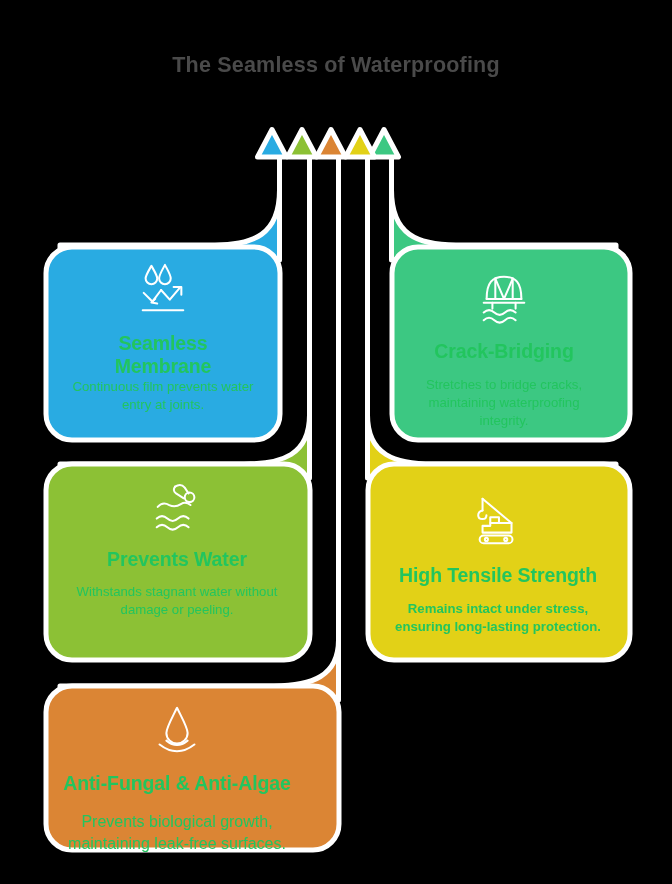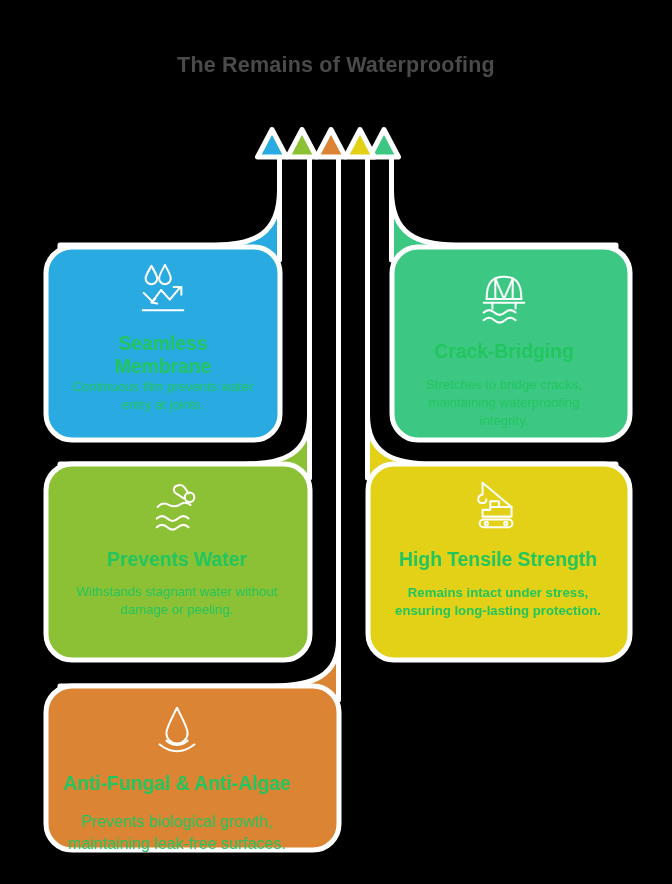--- a/index.html
+++ b/index.html
@@ -29,36 +29,36 @@
   #t-crack{left:378px;top:260px;width:252px;}
   #t-crack .card-icon{margin-top:10px;}
   #t-crack .card-title{font-size:19.5px;margin-top:14px;}
   #t-crack .card-desc{font-size:13.2px;margin-top:13px;width:190px;}
 
   #t-ponding{left:44px;top:468px;width:266px;}
   #t-ponding .card-icon{margin-top:10px;}
   #t-ponding .card-title{font-size:19.5px;margin-top:14px;}
   #t-ponding .card-desc{font-size:13.2px;margin-top:12px;width:220px;}
 
-  #t-tensile{left:366px;top:468px;width:264px;}
+  #t-tensile{left:366px;top:484px;width:264px;}
   #t-tensile .card-icon{margin-top:10px;}
   #t-tensile .card-title{font-size:19.5px;margin-top:14px;}
   #t-tensile .card-desc{font-size:13.2px;margin-top:13px;width:210px;font-weight:bold;}
 
   #t-fungal{left:44px;top:690px;width:266px;}
   #t-fungal .card-icon{margin-top:12px;}
   #t-fungal .card-title{font-size:19.5px;margin-top:14px;}
   #t-fungal .card-desc{font-size:16px;margin-top:16px;width:230px;}
 </style>
 </head>
 <body>
 
 <div id="stage">
 
-  <div id="page-title">The Remains of Waterproofing</div>
+  <div id="page-title">The Seamless of Waterproofing</div>
 
   <div id="artboard">
     <svg width="672" height="884" viewBox="0 0 672 884" aria-hidden="true">
 
       <g>
         <path stroke="#ffffff" stroke-width="5" stroke-linejoin="round" fill="#29ABE2" d="M257.5,157 L272,129.5 L286.5,157 L279.5,157 L279.5,190
                  C279.5,235 253,245 215,245
                  L60,245 L60,260 L279.5,260 L279.5,157 Z"></path>
       </g>
 

